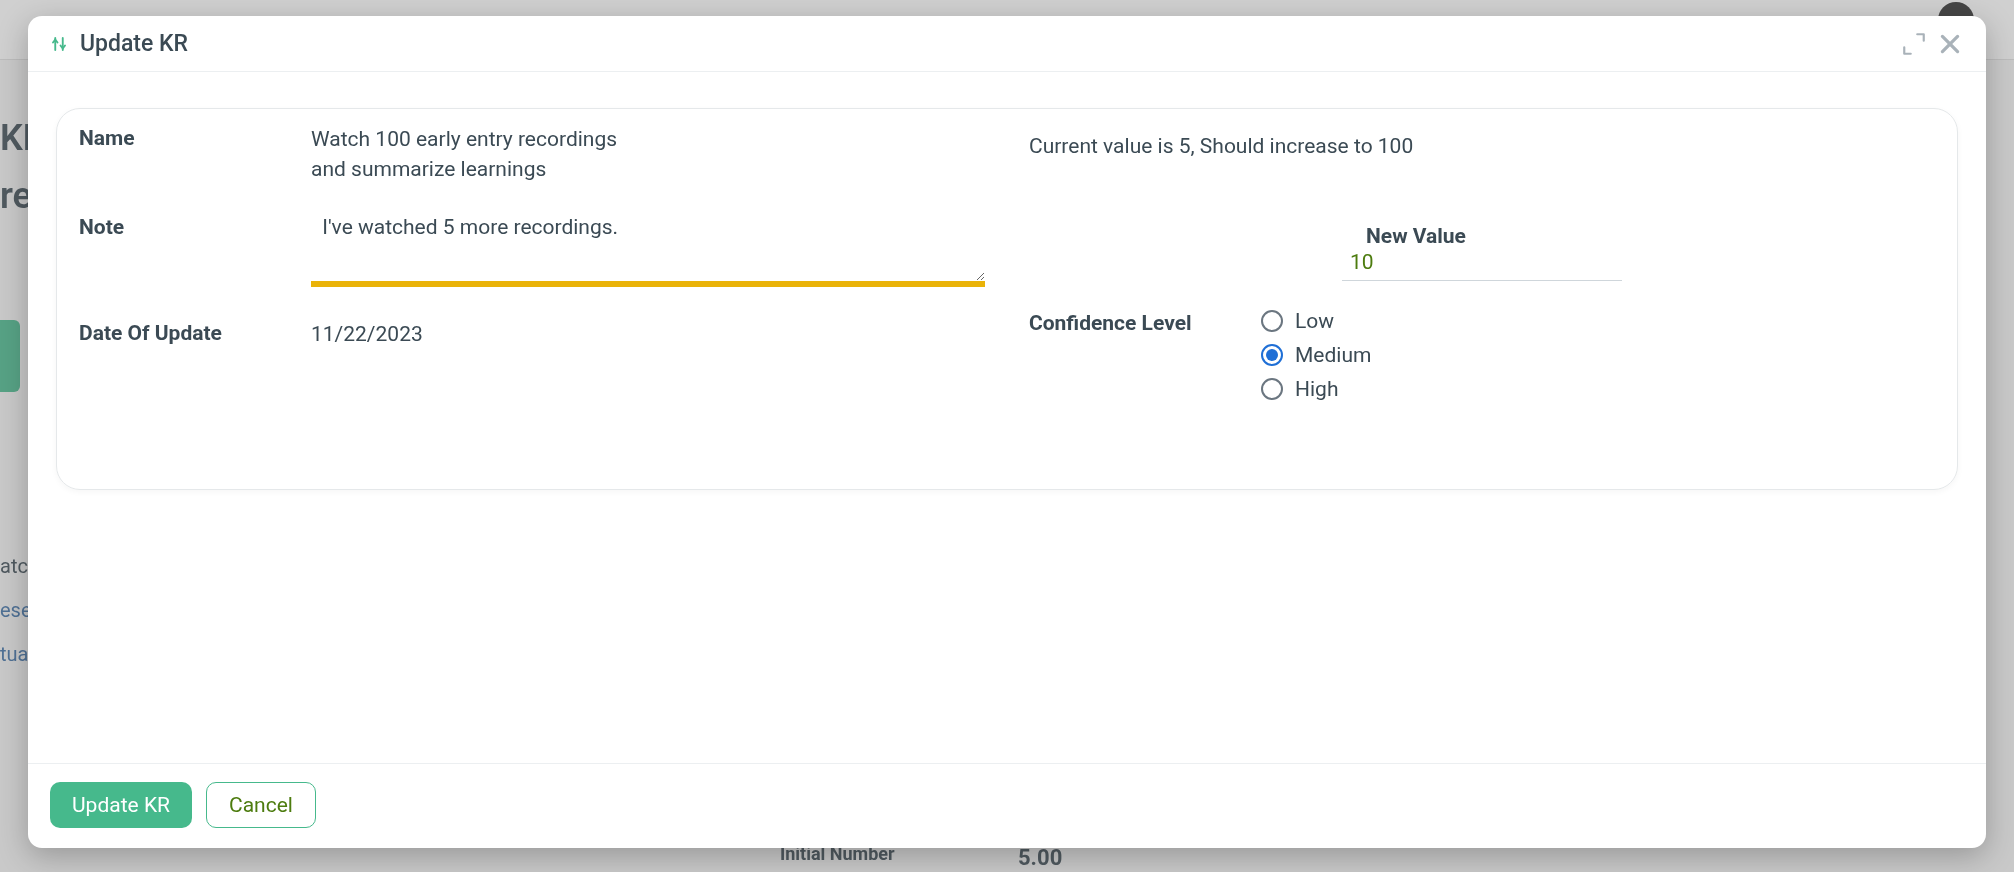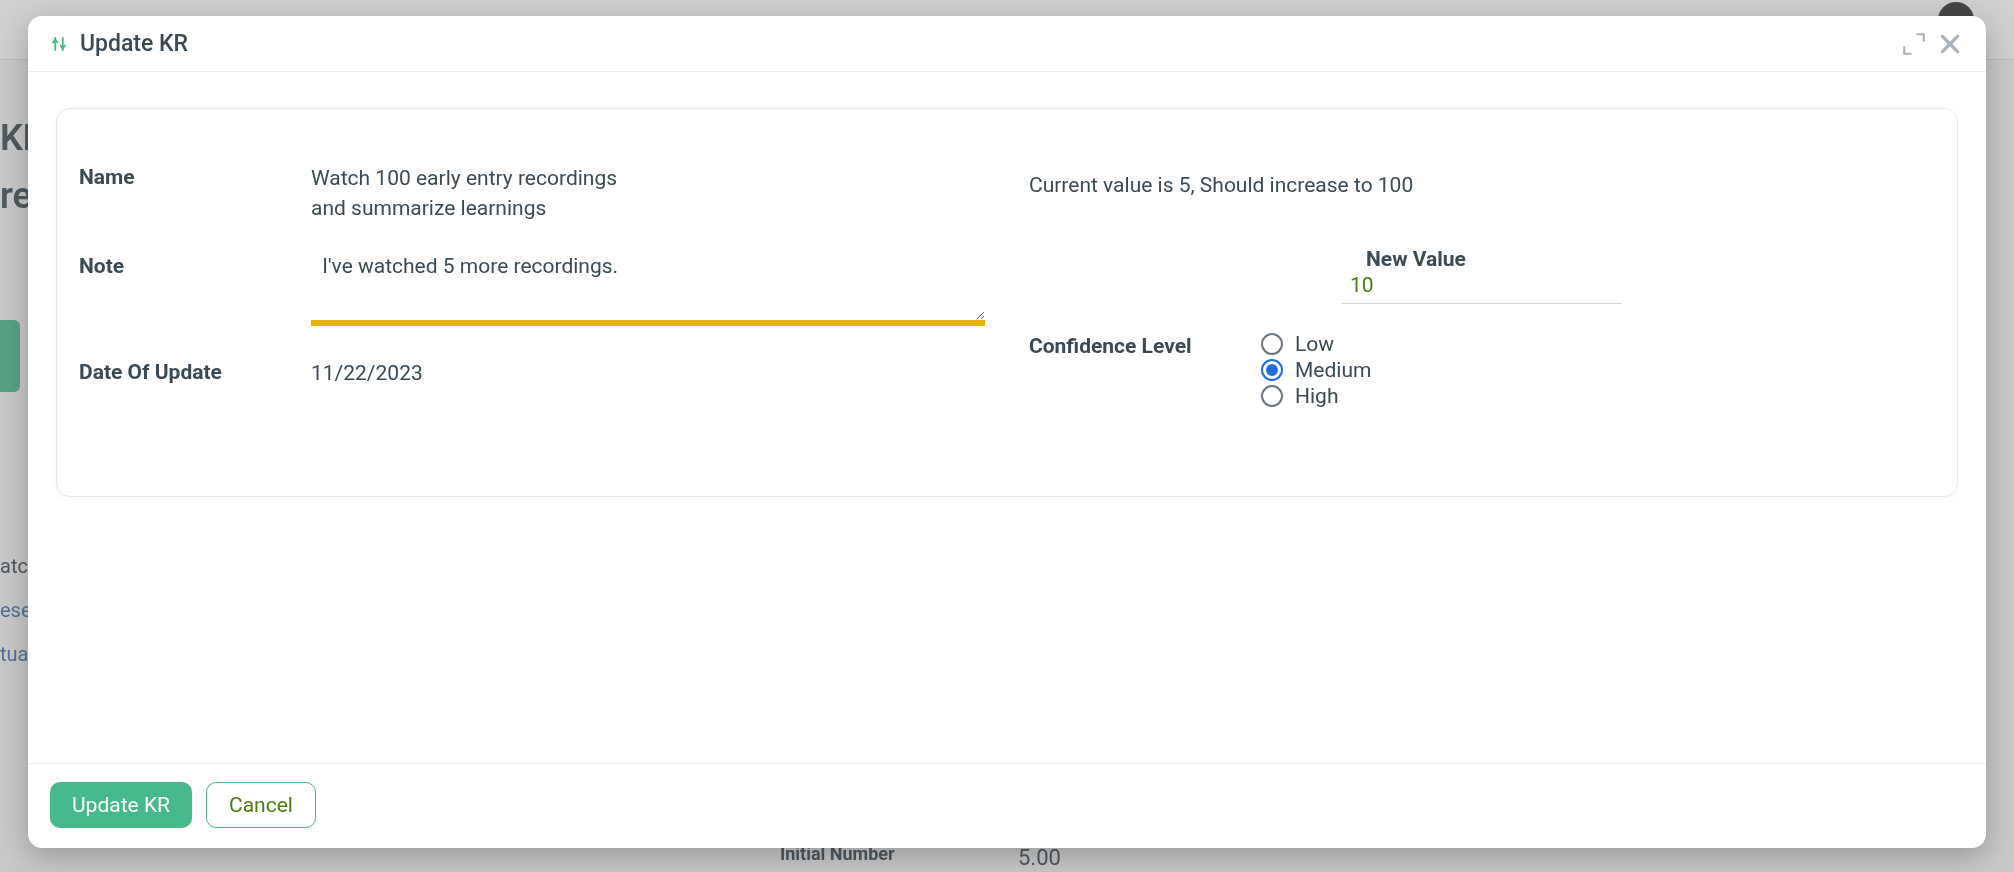--- a/index.html
+++ b/index.html
@@ -68,20 +68,21 @@
     left:780px; bottom:8px;
     font-size:18px;
     font-weight:700;
     color:#3b4a54;
   }
   .bg-bottom-val {
     position:absolute;
     left:1018px; bottom:2px;
     font-size:22px;
     color:#3b4a54;
+    font-weight:bold;
   }
 
   
   .overlay {
     position: absolute;
     inset: 0;
     background: rgba(120,120,120,0.35);
   }
 
   
@@ -126,23 +127,23 @@
   .modal-header .hdr-btn svg { width:26px; height:26px; }
 
   .modal-body {
     flex:1;
     padding: 36px 28px 10px 28px;
     overflow:auto;
   }
 
   .panel {
     border: 1px solid #e5e8ea;
-    border-radius: 14px;
+    border-radius: 24px;
     box-shadow: 0 2px 6px rgba(0,0,0,0.04);
-    padding: 54px 0 60px 0;
+    padding: 15px 0 60px 0;
     display:flex;
   }
 
   .col {
     flex:1;
     padding: 0 22px;
   }
 
   .field-row {
     display:flex;
@@ -176,41 +177,41 @@
     color:#3b4a54;
     padding: 2px 4px 18px 6px;
     resize: both;
     outline:none;
     background:transparent;
   }
 
   .hint-text {
     font-size:21px;
     color:#3b4a54;
-    margin-bottom: 48px;
+    margin-bottom: 64px;
     padding-top: 10px;
   }
 
   .num-input {
     flex:1;
     border:none;
     border-bottom:1px solid #cfd6db;
     font-size:21px;
     font-family:inherit;
     color:#4d7c0f;
     padding: 2px 4px 6px 8px;
     outline:none;
     background:transparent;
   }
 
   .radio-group {
     flex:1;
     display:flex;
     flex-direction:column;
-    gap: 2px;
+    gap: 10px;
   }
   .radio-item {
     display:flex;
     align-items:center;
     gap:12px;
     font-size:21px;
     color:#3b4a54;
     cursor:pointer;
   }
   .radio-circle {

